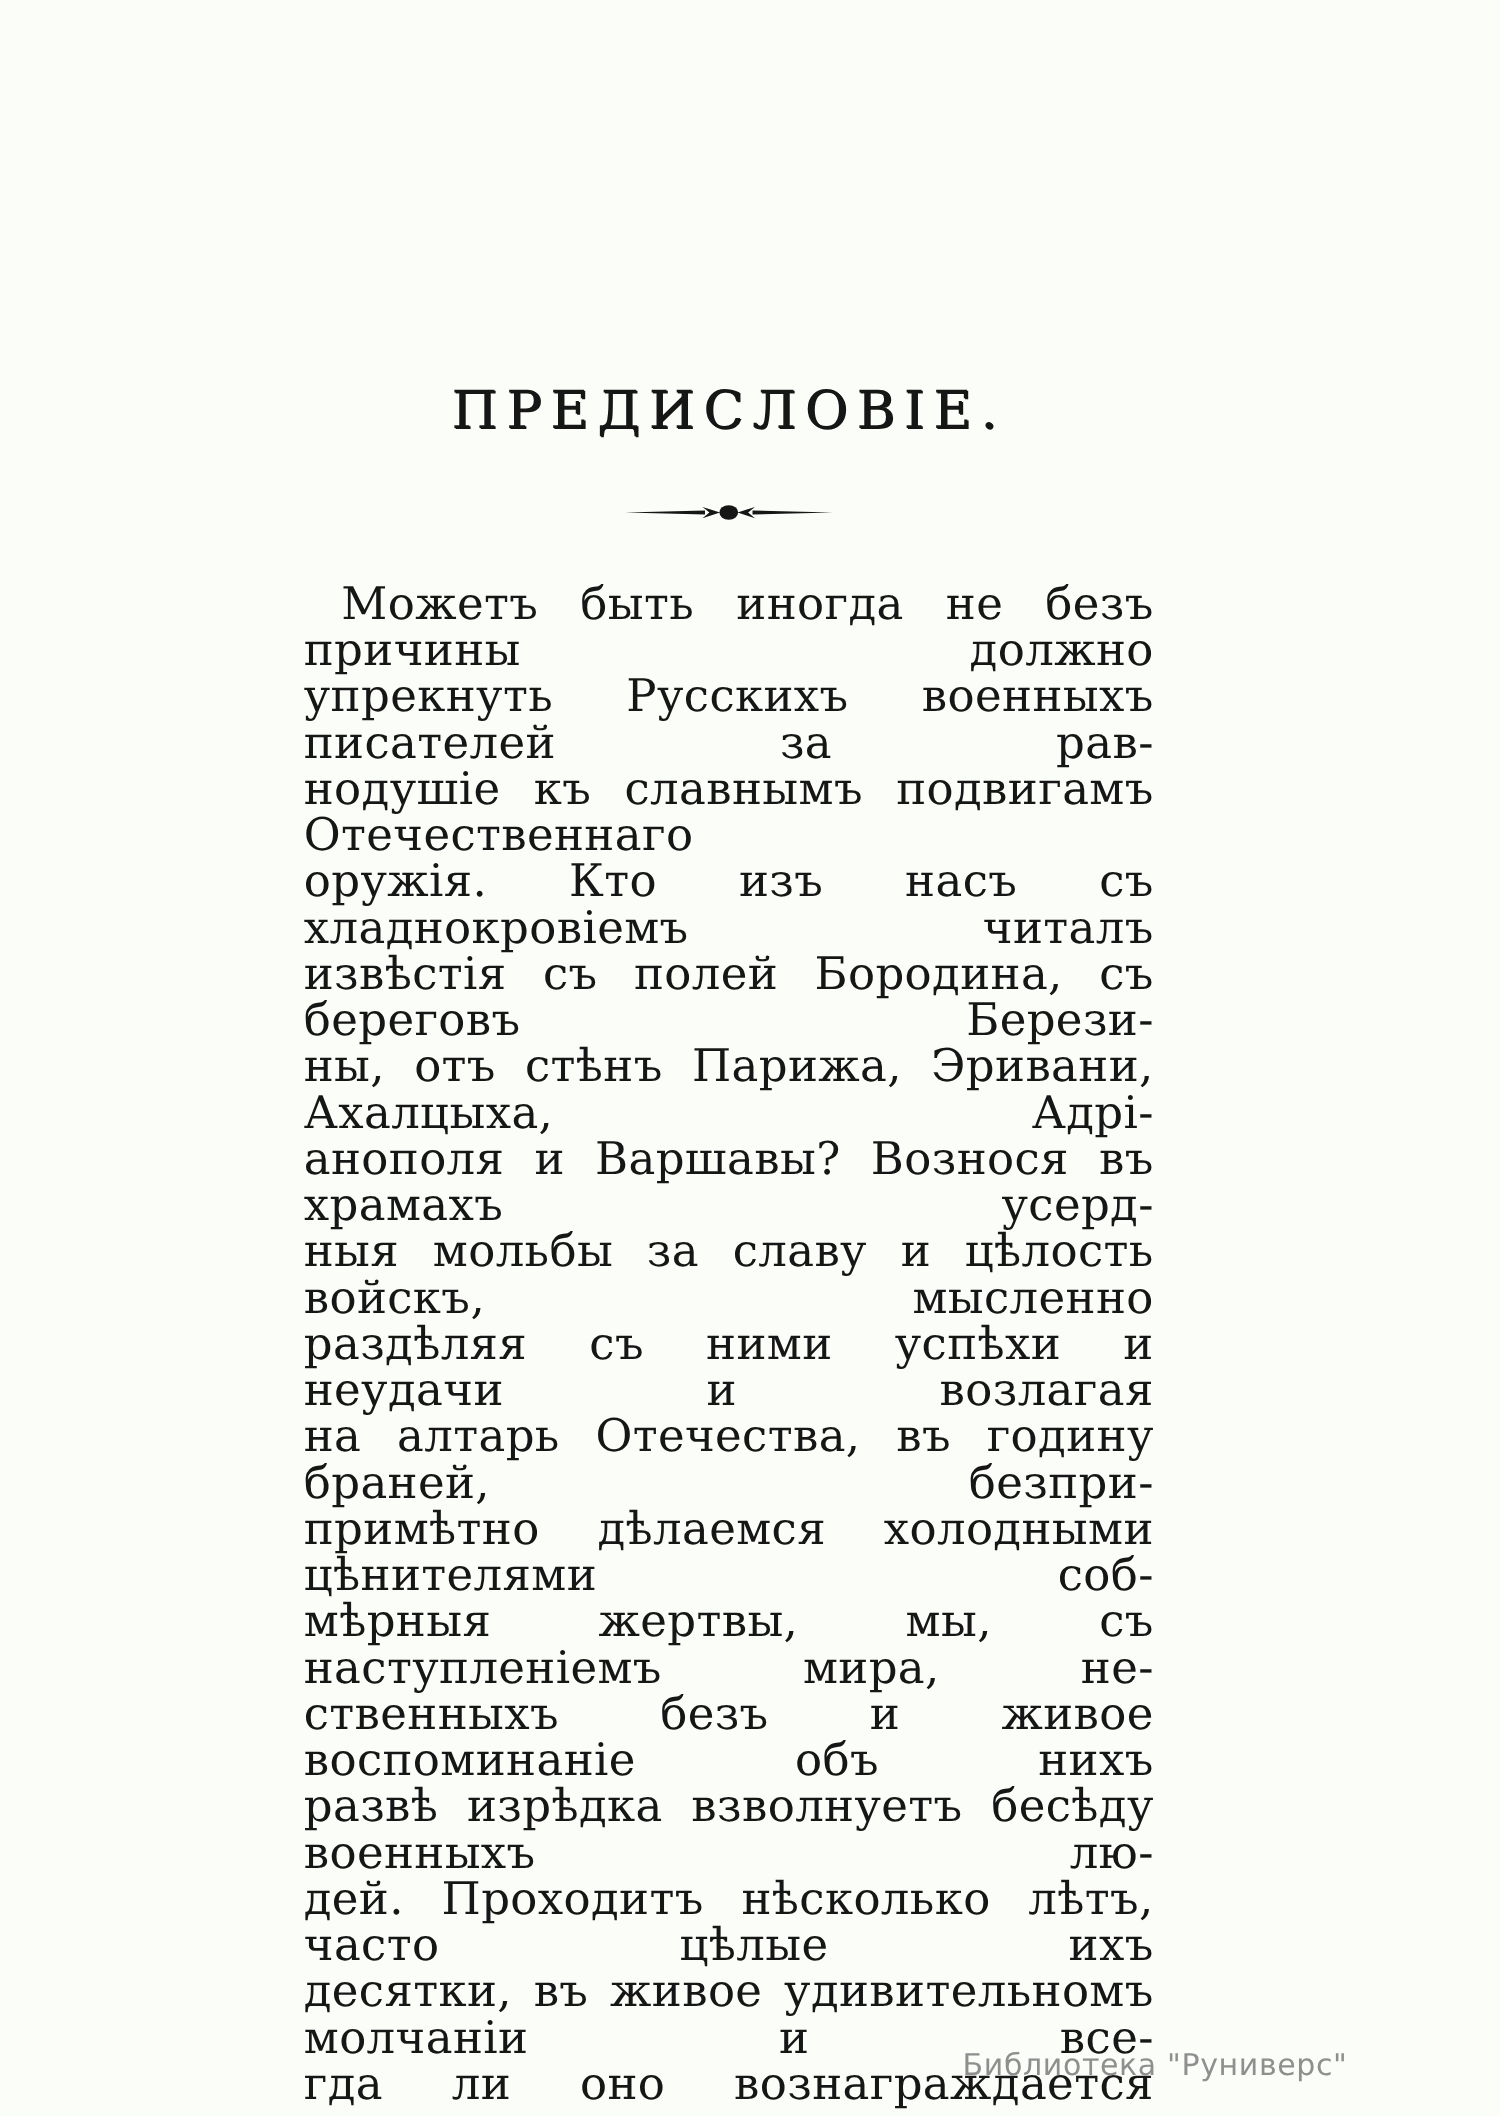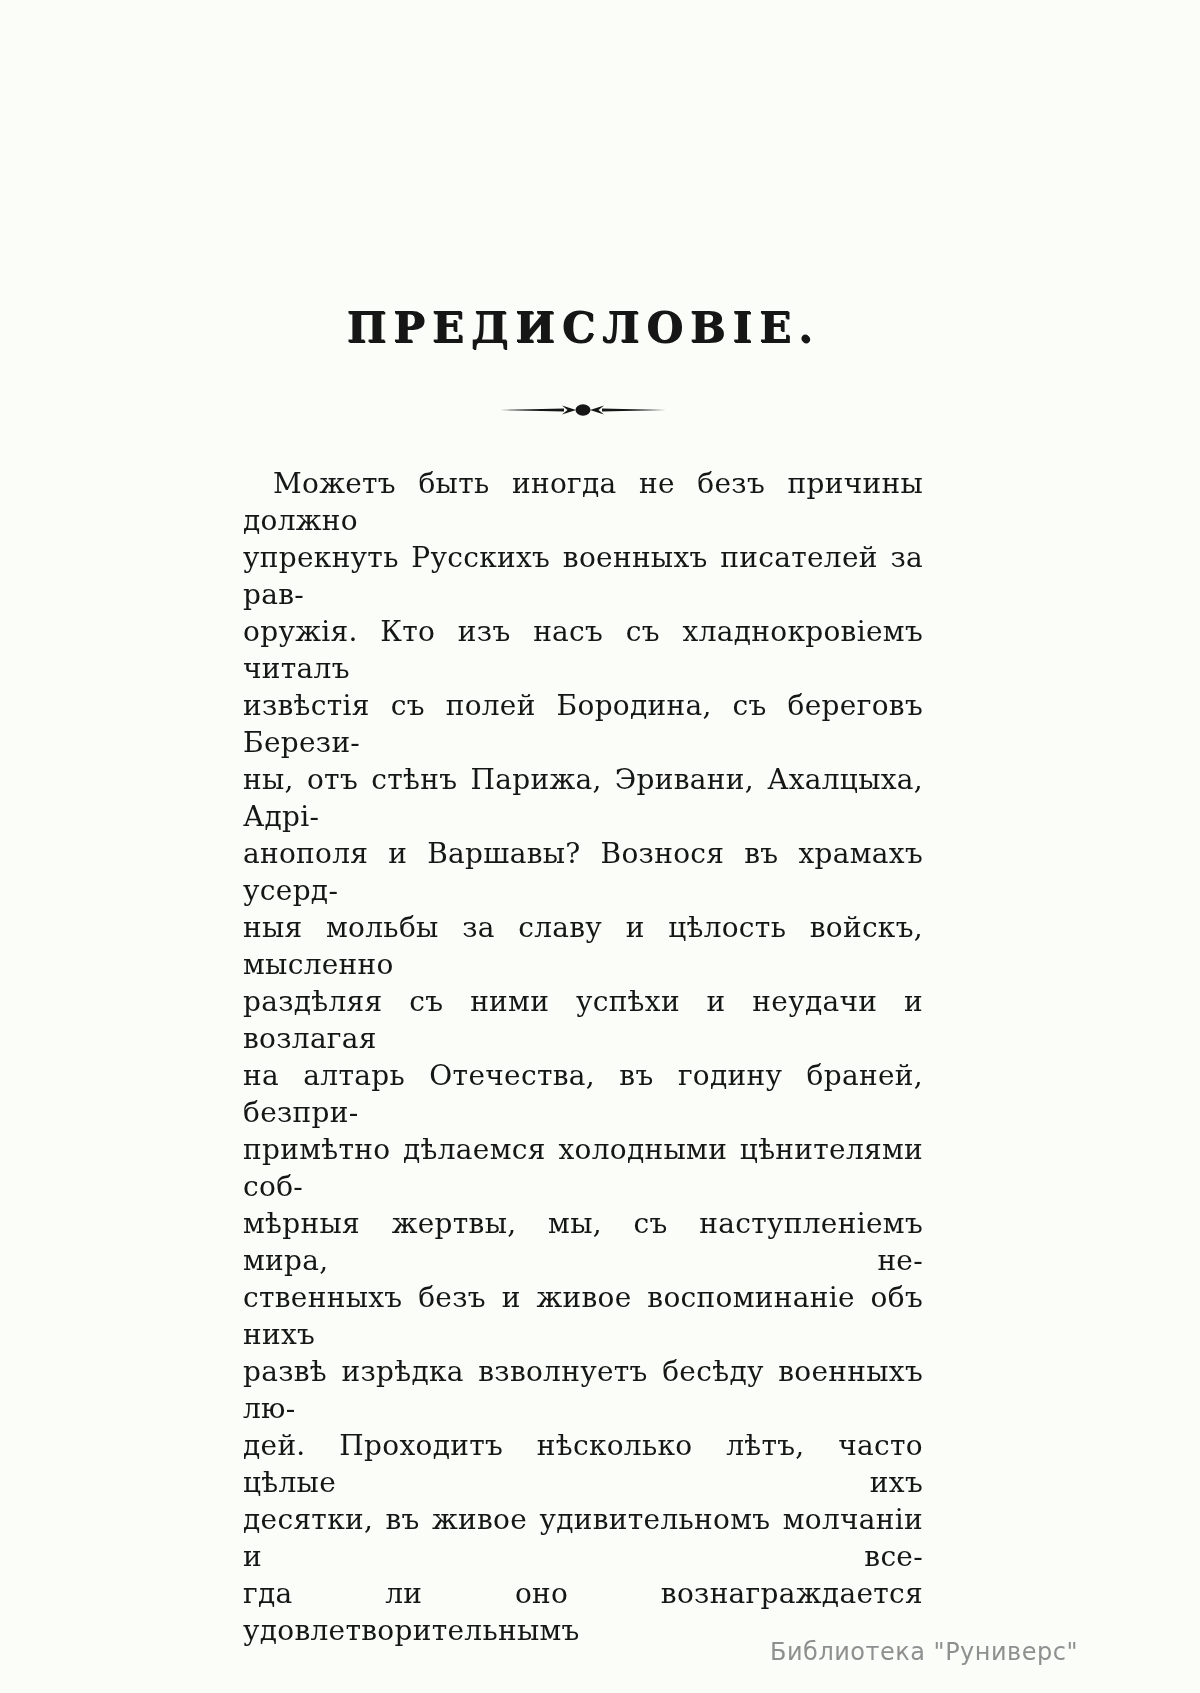--- a/index.html
+++ b/index.html
@@ -23,35 +23,35 @@
     left: 243px;
     top: 0;
     width: 680px;
   }
   .title {
     margin: 0;
     margin-top: 303px;
     text-align: center;
     font-size: 42px;
     line-height: 50px;
-    font-weight: bold;
+    font-weight: normal;
     letter-spacing: 7px;
     text-shadow: 1px 1px 0 var(--ink);
     white-space: nowrap;
   }
   .divider {
     margin-top: 48px;
     text-align: center;
     height: 18px;
   }
   .body-text {
     margin-top: 46px;
   }
   .line {
-    font-size: 28px;
+    font-size: 36px;
     line-height: 37px;
     text-align: justify;
     text-align-last: justify;
     letter-spacing: 0.3px;
   }
   .line.indent {
     text-indent: 30px;
   }
   .watermark {
     position: absolute;
@@ -80,20 +80,21 @@
         <ellipse cx="85" cy="9" rx="7.5" ry="5.8"></ellipse>
       </g>
     </svg>
   </div>
 
   <div class="body-text">
 
     <div class="para">
       <div class="line indent">Можетъ быть иногда не безъ причины должно</div>
       <div class="line">упрекнуть Русскихъ военныхъ писателей за рав-</div>
+      <div class="line">нодушіе къ славнымъ подвигамъ Отечественнаго</div>
       <div class="line">оружія. Кто изъ насъ съ хладнокровіемъ читалъ</div>
       <div class="line">извѣстія съ полей Бородина, съ береговъ Берези-</div>
       <div class="line">ны, отъ стѣнъ Парижа, Эривани, Ахалцыха, Адрі-</div>
       <div class="line">анополя и Варшавы? Вознося въ храмахъ усерд-</div>
       <div class="line">ныя мольбы за славу и цѣлость войскъ, мысленно</div>
       <div class="line">раздѣляя съ ними успѣхи и неудачи и возлагая</div>
       <div class="line">на алтарь Отечества, въ годину браней, безпри-</div>
       <div class="line">примѣтно дѣлаемся холодными цѣнителями соб-</div>
       <div class="line">мѣрныя жертвы, мы, съ наступленіемъ мира, не-</div>
       <div class="line">ственныхъ безъ и живое воспоминаніе объ нихъ</div>

